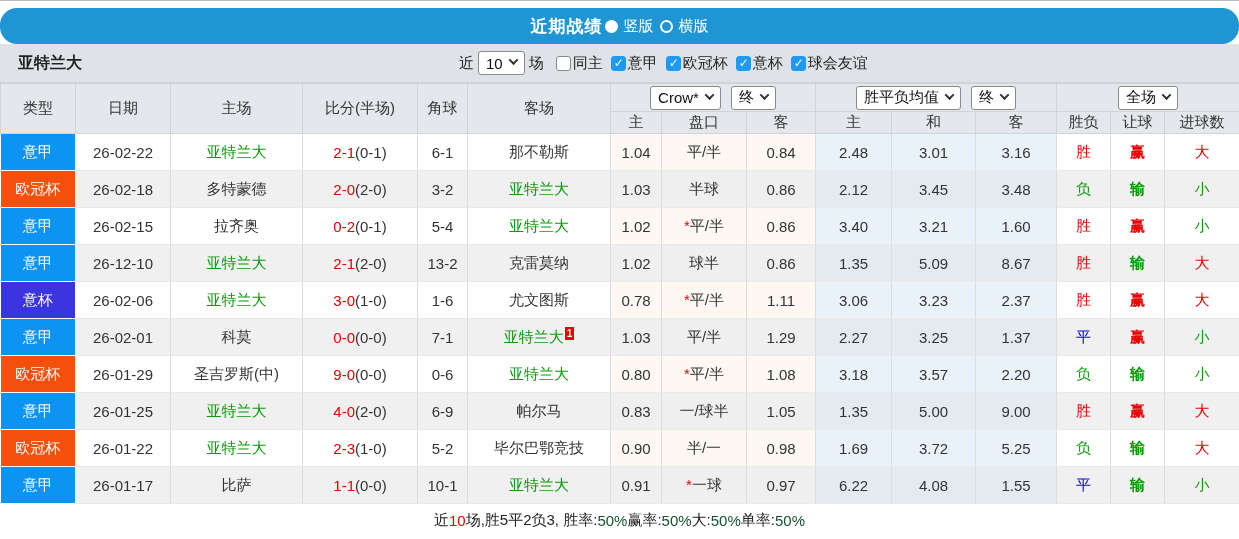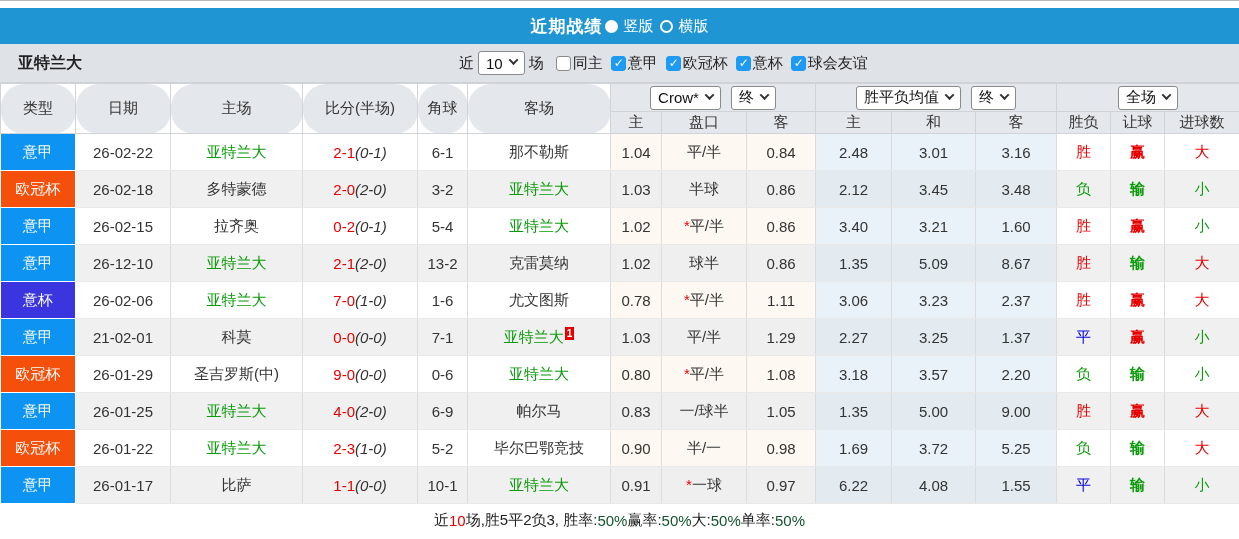--- a/index.html
+++ b/index.html
@@ -8,21 +8,21 @@
     font-family:"Liberation Sans","DejaVu Sans",sans-serif;
     width:1239px; height:539px; overflow:hidden; color:#333;
   }
   .page { width:1239px; }
 
   
   .top-strip { height:8px; background:#fff; border-top:1px solid #bbb; }
 
   
   .title-bar {
-    height:36px; background:#1f96d3; display:flex; align-items:center; justify-content:center;
+    height:36px; background:#1f96d3; display:flex; align-items:center; justify-content:center;border-radius:17px;
   }
   .title-group { display:flex; align-items:center; gap:6px; color:#fff; }
   .title-text { font-size:17px; font-weight:bold; letter-spacing:1px; }
   .radio {
     width:13px; height:13px; border-radius:50%; border:2px solid #fff; display:inline-block;
     background:transparent; cursor:pointer;
   }
   .radio.selected { background:#fff; margin-left:-4px; }
   .radio-label { font-size:15px; }
 
@@ -61,39 +61,39 @@
   }
 
   
   table { width:1239px; border-collapse:collapse; table-layout:fixed; }
   thead th {
     background:#e4e8ec; font-weight:normal; font-size:15px; color:#333;
     border:1px solid #d0d4d8;
   }
   thead tr.hrow-a th { height:28px; }
   thead tr.hrow-b th { height:22px; }
-  thead th.span2 { height:50px;border-radius:23px; }
+  thead th.span2 { height:50px; }
   .sel-group { display:flex; align-items:center; justify-content:center; gap:10px; }
 
   tbody td {
     height:37px; text-align:center; font-size:15px; color:#333;
     border-right:1px solid #dcdcdc; border-bottom:1px solid #e9e9e9;
     overflow:hidden; white-space:nowrap;
   }
   tbody tr.odd  td { background:#ffffff; }
   tbody tr.even td { background:#f0f0f0; }
   tbody tr.odd  td.col-odds { background:#fdf9f2; }
   tbody tr.even td.col-odds { background:#efefef; }
   tbody tr.odd  td.col-avg  { background:#e9f2f9; }
   tbody tr.even td.col-avg  { background:#e3ebf1; }
   td.c-type { padding:0; color:#fff; border-bottom:1px solid #fff !important; border-right:1px solid #fff; }
 
   .green-team { color:#0a9a0a; }
   .score { color:#e60000; }
-  .half  { color:#333;font-style:italic; }
+  .half  { color:#333; }
   .star  { color:#e60000; display:none; }
   .star.show { display:inline; }
   .sup {
     display:none; background:#e60000; color:#fff; font-size:10px; font-weight:bold;
     padding:0 2px; margin-left:1px; position:relative; top:-5px; line-height:13px;
   }
   .sup.show { display:inline-block; }
   .c-red   { color:#e60000; }
   .c-green { color:#0a9a0a; }
   .c-blue  { color:#0000d8; }
@@ -284,36 +284,36 @@
     <td class="col-avg">5.09</td>
     <td class="col-avg">8.67</td>
     <td class="col-res c-red">胜</td>
     <td class="col-res bold-col c-green">输</td>
     <td class="col-res c-red">大</td>
   </tr>
         <tr class="odd">
     <td class="c-type" style="background: rgb(58, 53, 222);">意杯</td>
     <td>26-02-06</td>
     <td><span class="green-team">亚特兰大</span></td>
-    <td><span class="score">7-0</span><span class="half">(1-0)</span></td>
+    <td><span class="score">3-0</span><span class="half">(1-0)</span></td>
     <td>1-6</td>
     <td><span>尤文图斯</span></td>
     <td class="col-odds">0.78</td>
     <td class="col-odds"><span class="star show">*</span><span>平/半</span></td>
     <td class="col-odds">1.11</td>
     <td class="col-avg">3.06</td>
     <td class="col-avg">3.23</td>
     <td class="col-avg">2.37</td>
     <td class="col-res c-red">胜</td>
     <td class="col-res bold-col c-red">赢</td>
     <td class="col-res c-red">大</td>
   </tr>
         <tr class="even">
     <td class="c-type" style="background: rgb(13, 147, 242);">意甲</td>
-    <td>21-02-01</td>
+    <td>26-02-01</td>
     <td><span>科莫</span></td>
     <td><span class="score">0-0</span><span class="half">(0-0)</span></td>
     <td>7-1</td>
     <td><span class="green-team">亚特兰大</span><span class="sup show">1</span></td>
     <td class="col-odds">1.03</td>
     <td class="col-odds"><span>平/半</span></td>
     <td class="col-odds">1.29</td>
     <td class="col-avg">2.27</td>
     <td class="col-avg">3.25</td>
     <td class="col-avg">1.37</td>

